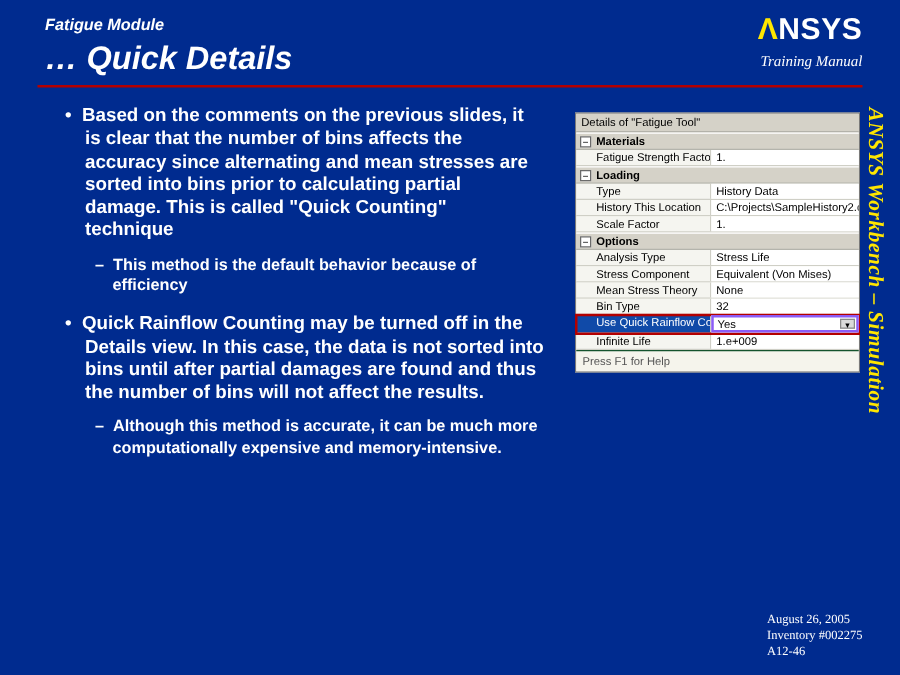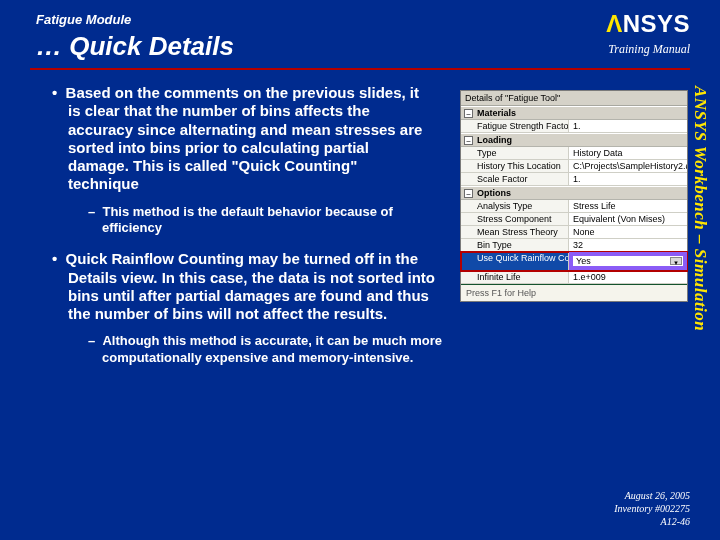--- a/index.html
+++ b/index.html
@@ -62,43 +62,42 @@
     max-width: 380px;
     margin-bottom: 10px;
   }
   .bull1.wide { max-width: 400px; }
   .bull2 {
     font-size: 13px;
     font-weight: bold;
     line-height: 1.25;
     text-indent: -14px;
     padding-left: 14px;
-    margin-left: 36px;
+    margin-left: 24px;
     max-width: 360px;
     margin-bottom: 14px;
   }
   .sidebar-text {
     position: absolute;
     top: 86px;
     right: 10px;
     font-family: "Times New Roman", serif;
     font-weight: bold;
     font-style: italic;
     font-size: 17px;
     color: #ffe600;
     writing-mode: vertical-rl;
     letter-spacing: 0.5px;
   }
   .footer {
     position: absolute;
     bottom: 12px;
     right: 30px;
-    text-align: right;
+    text-align: left;
     font-family: "Times New Roman", serif;
-    font-style: italic;
     font-size: 10px;
     line-height: 1.3;
     color: #fff;
   }
 
   
   .panel {
     position: absolute;
     top: 90px;
     right: 32px;
@@ -148,21 +147,21 @@
     overflow: hidden;
   }
   .row .v {
     flex: 1;
     padding: 1px 4px;
     background: #fff;
     white-space: nowrap;
     overflow: hidden;
   }
   .row.hl .k { background: #104aa8; color: #fff; }
-  .row.hl .v { background: #fff; border: 4px solid #8b5cf6; padding: 0 3px; position: relative; }
+  .row.hl .v { background: #fff; border: 2px solid #8b5cf6; padding: 0 3px; position: relative; }
   .row.hl {
     outline: 2px solid #b30000;
     outline-offset: -1px;
     position: relative;
     z-index: 2;
   }
   .row.hl .dd {
     position: absolute; right: 1px; top: 1px; bottom: 1px;
     width: 12px;
     background: #dadada;

